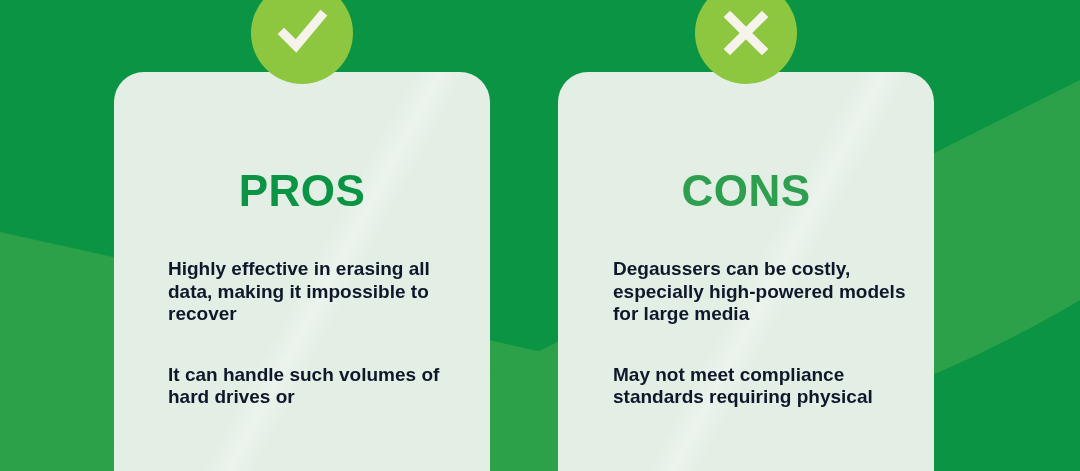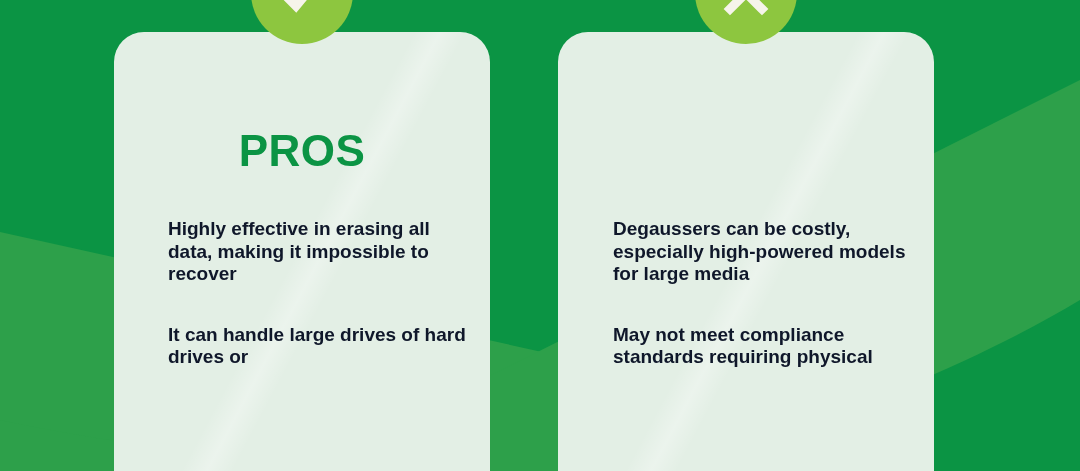--- a/index.html
+++ b/index.html
@@ -3,21 +3,21 @@
 <meta charset="utf-8">
 <style>
   * { margin:0; padding:0; box-sizing:border-box; }
   html,body { width:1080px; height:471px; overflow:hidden; }
   body {
     font-family:"Liberation Sans", sans-serif;
     background:#0B9444;
     position:relative;
   }
   #bg { position:absolute; inset:0; z-index:0; }
-  #stage { position:absolute; inset:0; z-index:2; }
+  #stage { position:absolute; inset:0; z-index:2;margin-top:40px; }
 
   .card {
     position:absolute;
     top:32px;
     width:376px;
     height:520px;
     background:#E3EFE5;
     border-radius:30px;
     overflow:hidden;
   }
@@ -89,32 +89,33 @@
   <div class="badge pros-badge">
     <svg width="60" height="60" viewBox="0 0 60 60" aria-hidden="true">
       <path d="M12 31 L24 43 L49 13" fill="none" stroke="#F6F4EA" stroke-width="9" stroke-linecap="square" stroke-linejoin="miter"></path>
     </svg>
   </div>
 
   <div class="heading pros-h">PROS</div>
 
   <div class="list pros-list">
     <div class="item">Highly effective in erasing all data, making it impossible to recover</div>
-    <div class="item">It can handle large drives of hard drives or</div>
+    <div class="item">It can handle such volumes of hard drives or</div>
   </div>
 
   <div class="card cons">
     <div class="card-sheen"></div>
   </div>
 
   <div class="badge cons-badge">
     <svg width="60" height="60" viewBox="0 0 60 60" aria-hidden="true">
       <path d="M14 14 L46 46 M46 14 L14 46" fill="none" stroke="#F6F4EA" stroke-width="9" stroke-linecap="square"></path>
     </svg>
   </div>
 
+  <div class="heading cons-h">CONS</div>
 
   <div class="list cons-list">
     <div class="item">Degaussers can be costly, especially high-powered models for large media</div>
     <div class="item">May not meet compliance standards requiring physical</div>
   </div>
 
 </div>
 
 </body></html>

